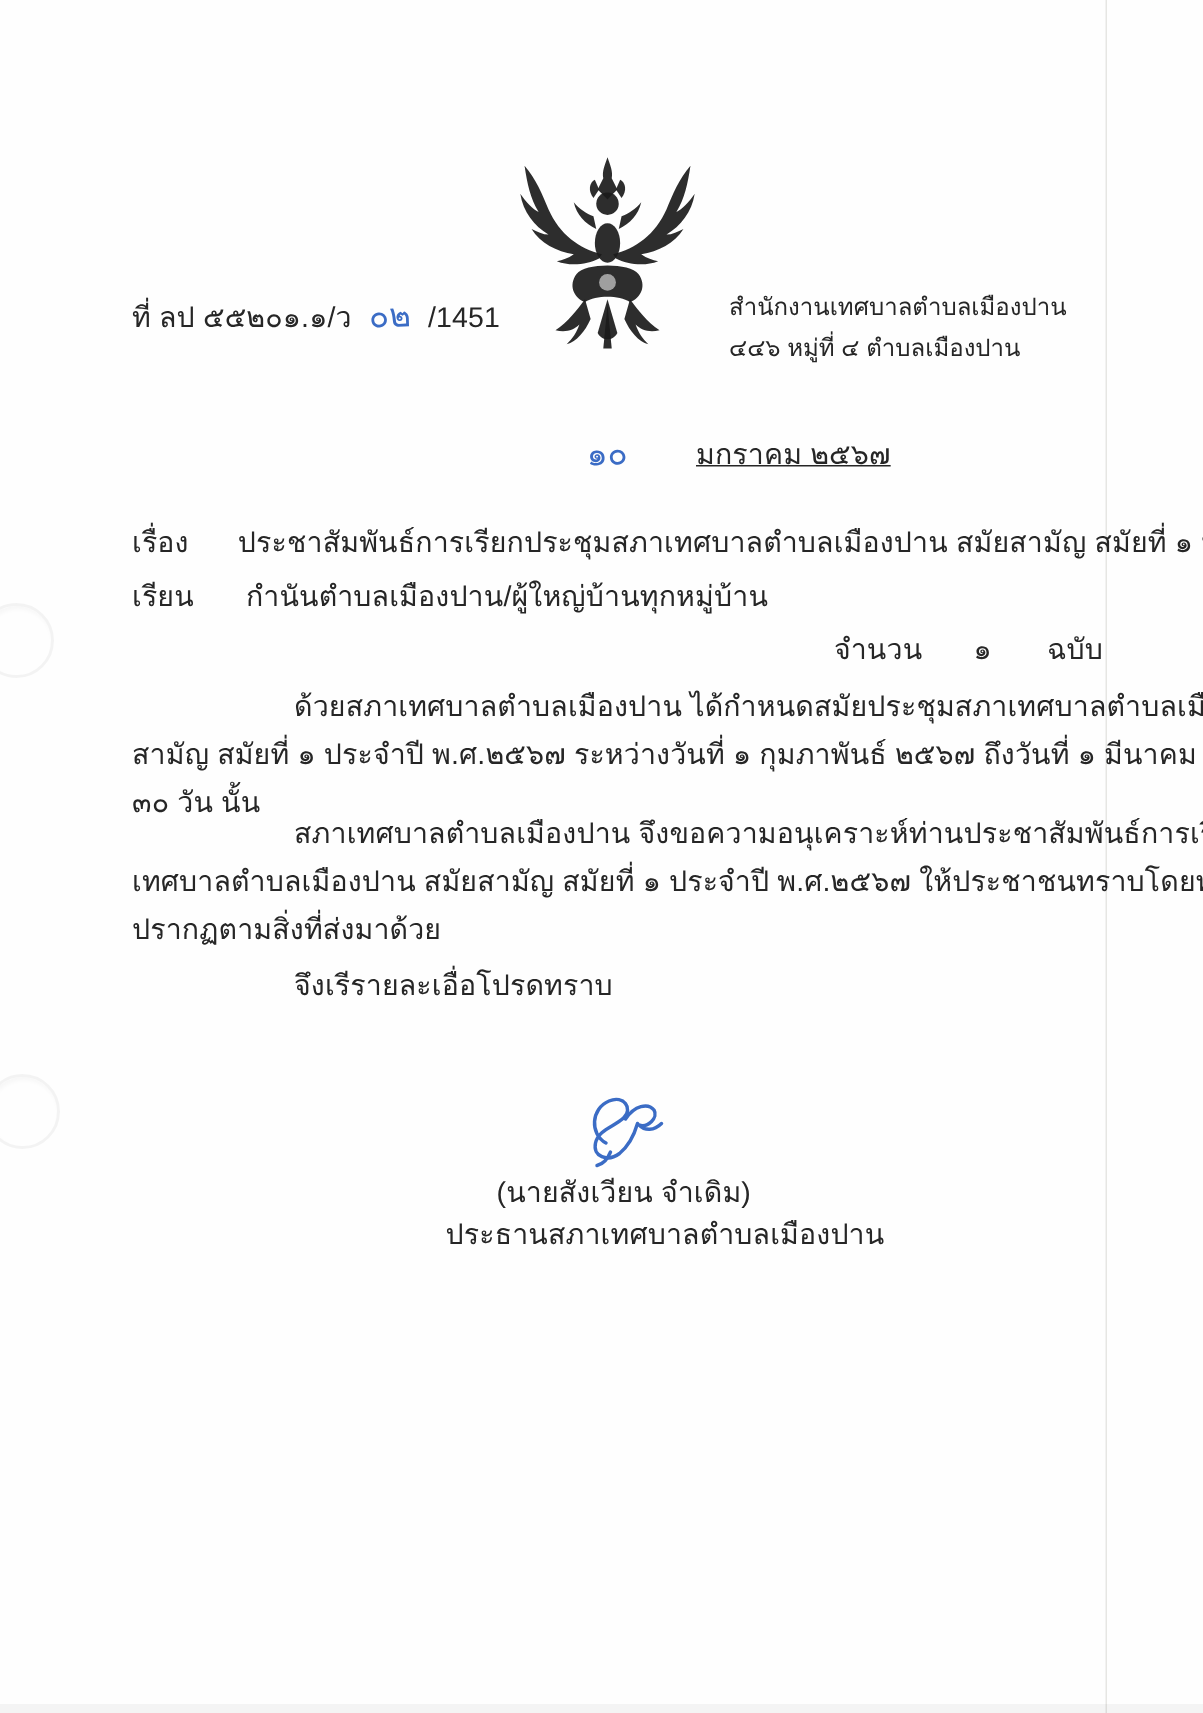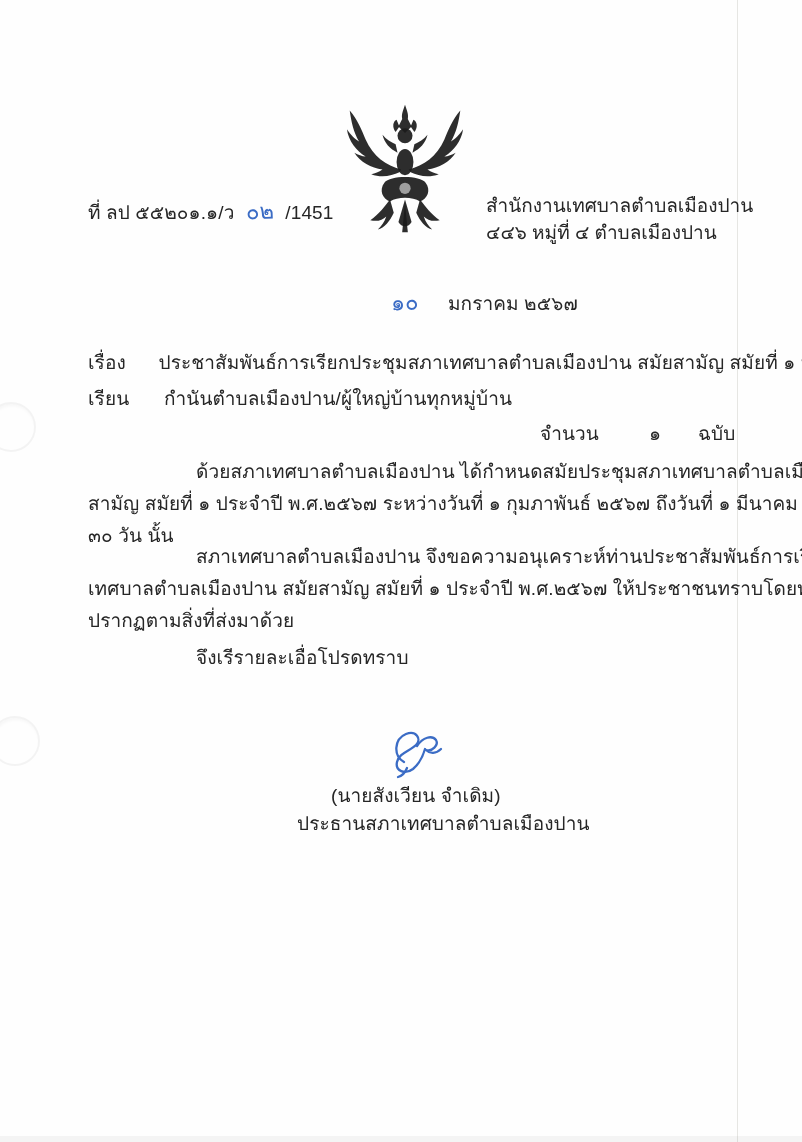--- a/index.html
+++ b/index.html
@@ -22,21 +22,21 @@
   }
   .scan-line{position:absolute;left:737px;top:0;width:1px;height:1142px;background:#e6e6e3;}
   .bottom-shade{position:absolute;left:0;bottom:0;width:100%;height:6px;background:rgba(60,60,60,0.05);}
   .punch{
     position:absolute;width:46px;height:46px;border-radius:50%;
     border:2px solid rgba(0,0,0,0.045);
     box-shadow:inset 1px 2px 3px rgba(0,0,0,0.03);
   }
   .emblem{position:absolute;left:330px;top:102px;width:150px;height:135px;}
   .sig{position:absolute;left:383px;top:724px;width:62px;height:56px;}
-  .addr div{font-size:19px;line-height:27px;}
+  .addr div{font-size:16px;line-height:27px;}
 </style>
 </head>
 <body>
 
 <div class="page">
 
   <div class="scan-line"></div>
   <div class="bottom-shade"></div>
   <div class="punch" style="left:-14px;top:402px;"></div>
   <div class="punch" style="left:-10px;top:716px;"></div>
@@ -75,35 +75,35 @@
     <span class="hand" style="display:inline-block;margin:0 6px;">๐๒</span>
     <span>/1451</span>
   </div>
 
   <div class="abs addr" style="left:486px;top:192px;">
     <div>สำนักงานเทศบาลตำบลเมืองปาน</div>
     <div>๔๔๖ หมู่ที่ ๔ ตำบลเมืองปาน</div>
   </div>
 
   <div class="abs hand" style="left:391px;top:285px;">๑๐</div>
-  <div class="abs txt" style="left:448px;top:291px;">มกราคม ๒๕๖๗</div>
+  <div class="abs txt" style="left:464px;top:291px;text-decoration:underline;">มกราคม ๒๕๖๗</div>
 
   <div class="abs txt" style="left:88px;top:350px;">
     <span>เรื่อง</span>
     <span style="display:inline-block;width:22px;"></span>
     <span>ประชาสัมพันธ์การเรียกประชุมสภาเทศบาลตำบลเมืองปาน สมัยสามัญ สมัยที่ ๑ ประจำปี พ.ศ.๒๕๖๗</span>
   </div>
 
   <div class="abs txt" style="left:88px;top:386px;">
     <span>เรียน</span>
     <span style="display:inline-block;width:24px;"></span>
     <span>กำนันตำบลเมืองปาน/ผู้ใหญ่บ้านทุกหมู่บ้าน</span>
   </div>
 
-  <div class="abs txt" style="left:540px;top:421px;">จำนวน</div>
+  <div class="abs txt" style="left:556px;top:421px;">จำนวน</div>
   <div class="abs txt" style="left:649px;top:421px;">๑</div>
   <div class="abs txt" style="left:698px;top:421px;">ฉบับ</div>
 
   <div class="abs txt" style="left:196px;top:459px;">ด้วยสภาเทศบาลตำบลเมืองปาน ได้กำหนดสมัยประชุมสภาเทศบาลตำบลเมืองปาน สมัย</div>
   <div class="abs txt" style="left:88px;top:491px;">สามัญ สมัยที่ ๑ ประจำปี พ.ศ.๒๕๖๗ ระหว่างวันที่ ๑ กุมภาพันธ์ ๒๕๖๗ ถึงวันที่ ๑ มีนาคม ๒๕๖๗ มีกำหนด</div>
   <div class="abs txt" style="left:88px;top:523px;">๓๐ วัน นั้น</div>
 
   <div class="abs txt" style="left:196px;top:544px;">สภาเทศบาลตำบลเมืองปาน จึงขอความอนุเคราะห์ท่านประชาสัมพันธ์การเรียกประชุมสภา</div>
   <div class="abs txt" style="left:88px;top:576px;">เทศบาลตำบลเมืองปาน สมัยสามัญ สมัยที่ ๑ ประจำปี พ.ศ.๒๕๖๗  ให้ประชาชนทราบโดยทั่วกัน รายละเอียด</div>
   <div class="abs txt" style="left:88px;top:608px;">ปรากฏตามสิ่งที่ส่งมาด้วย</div>

